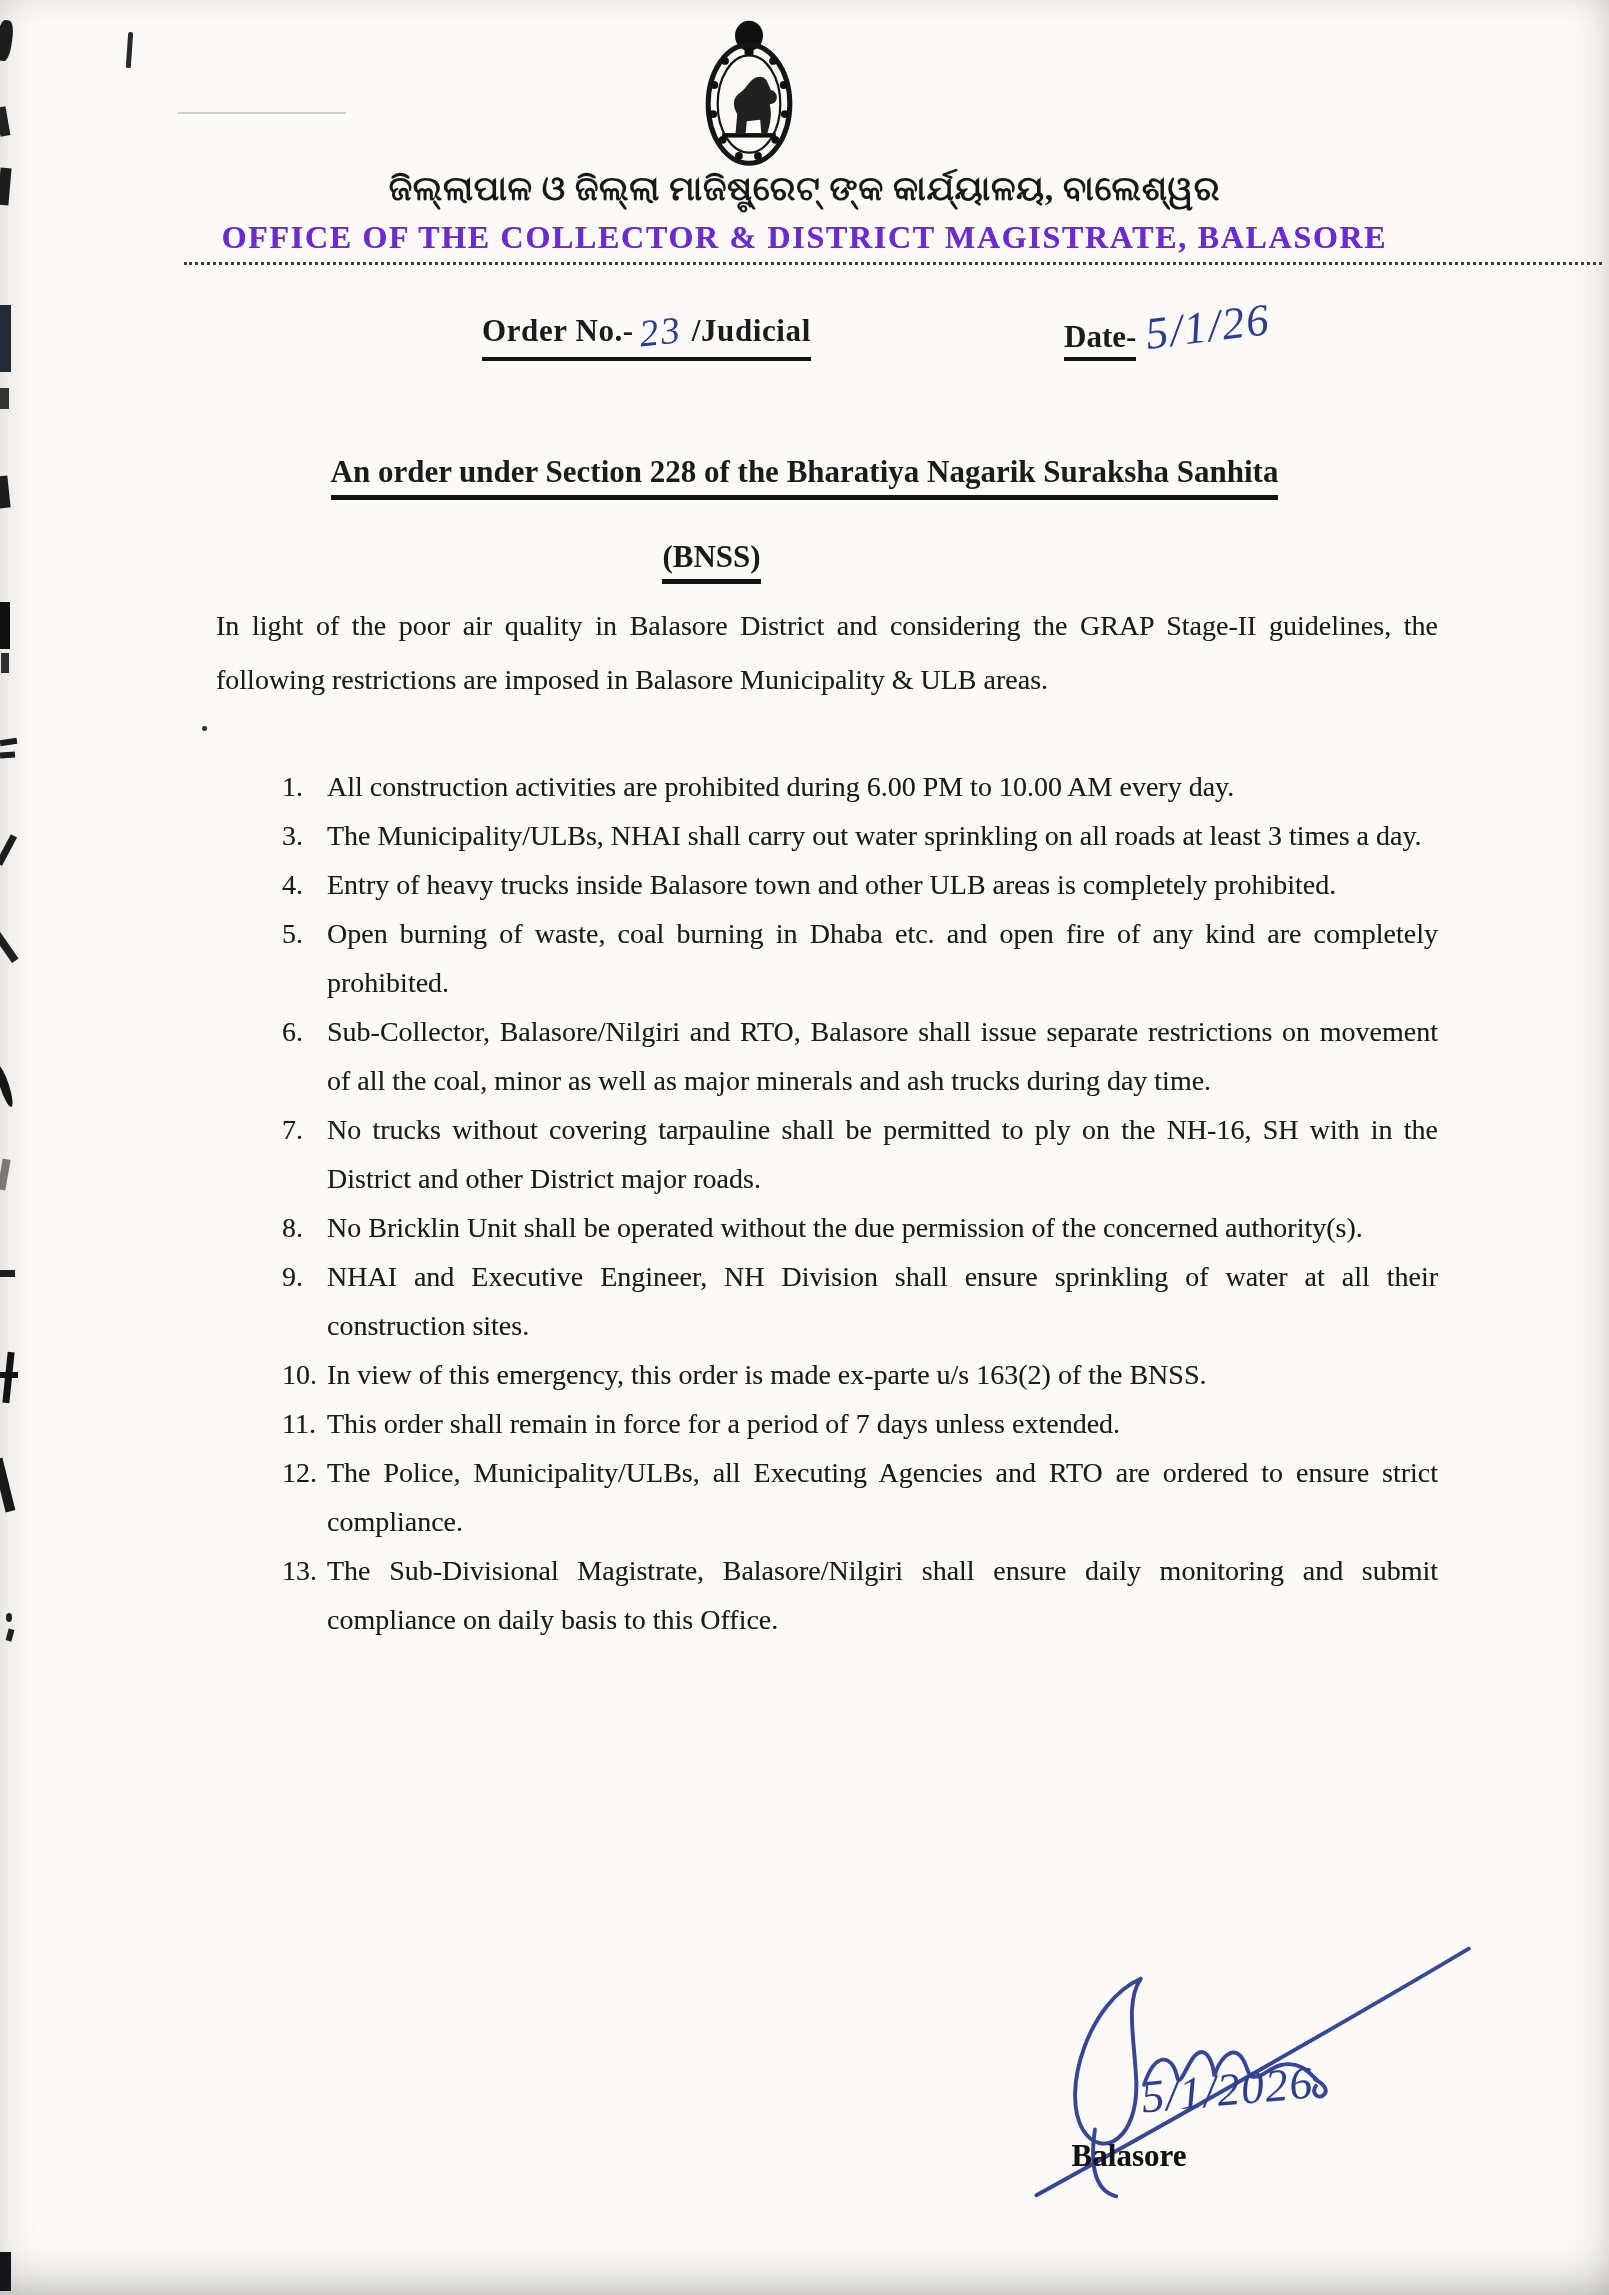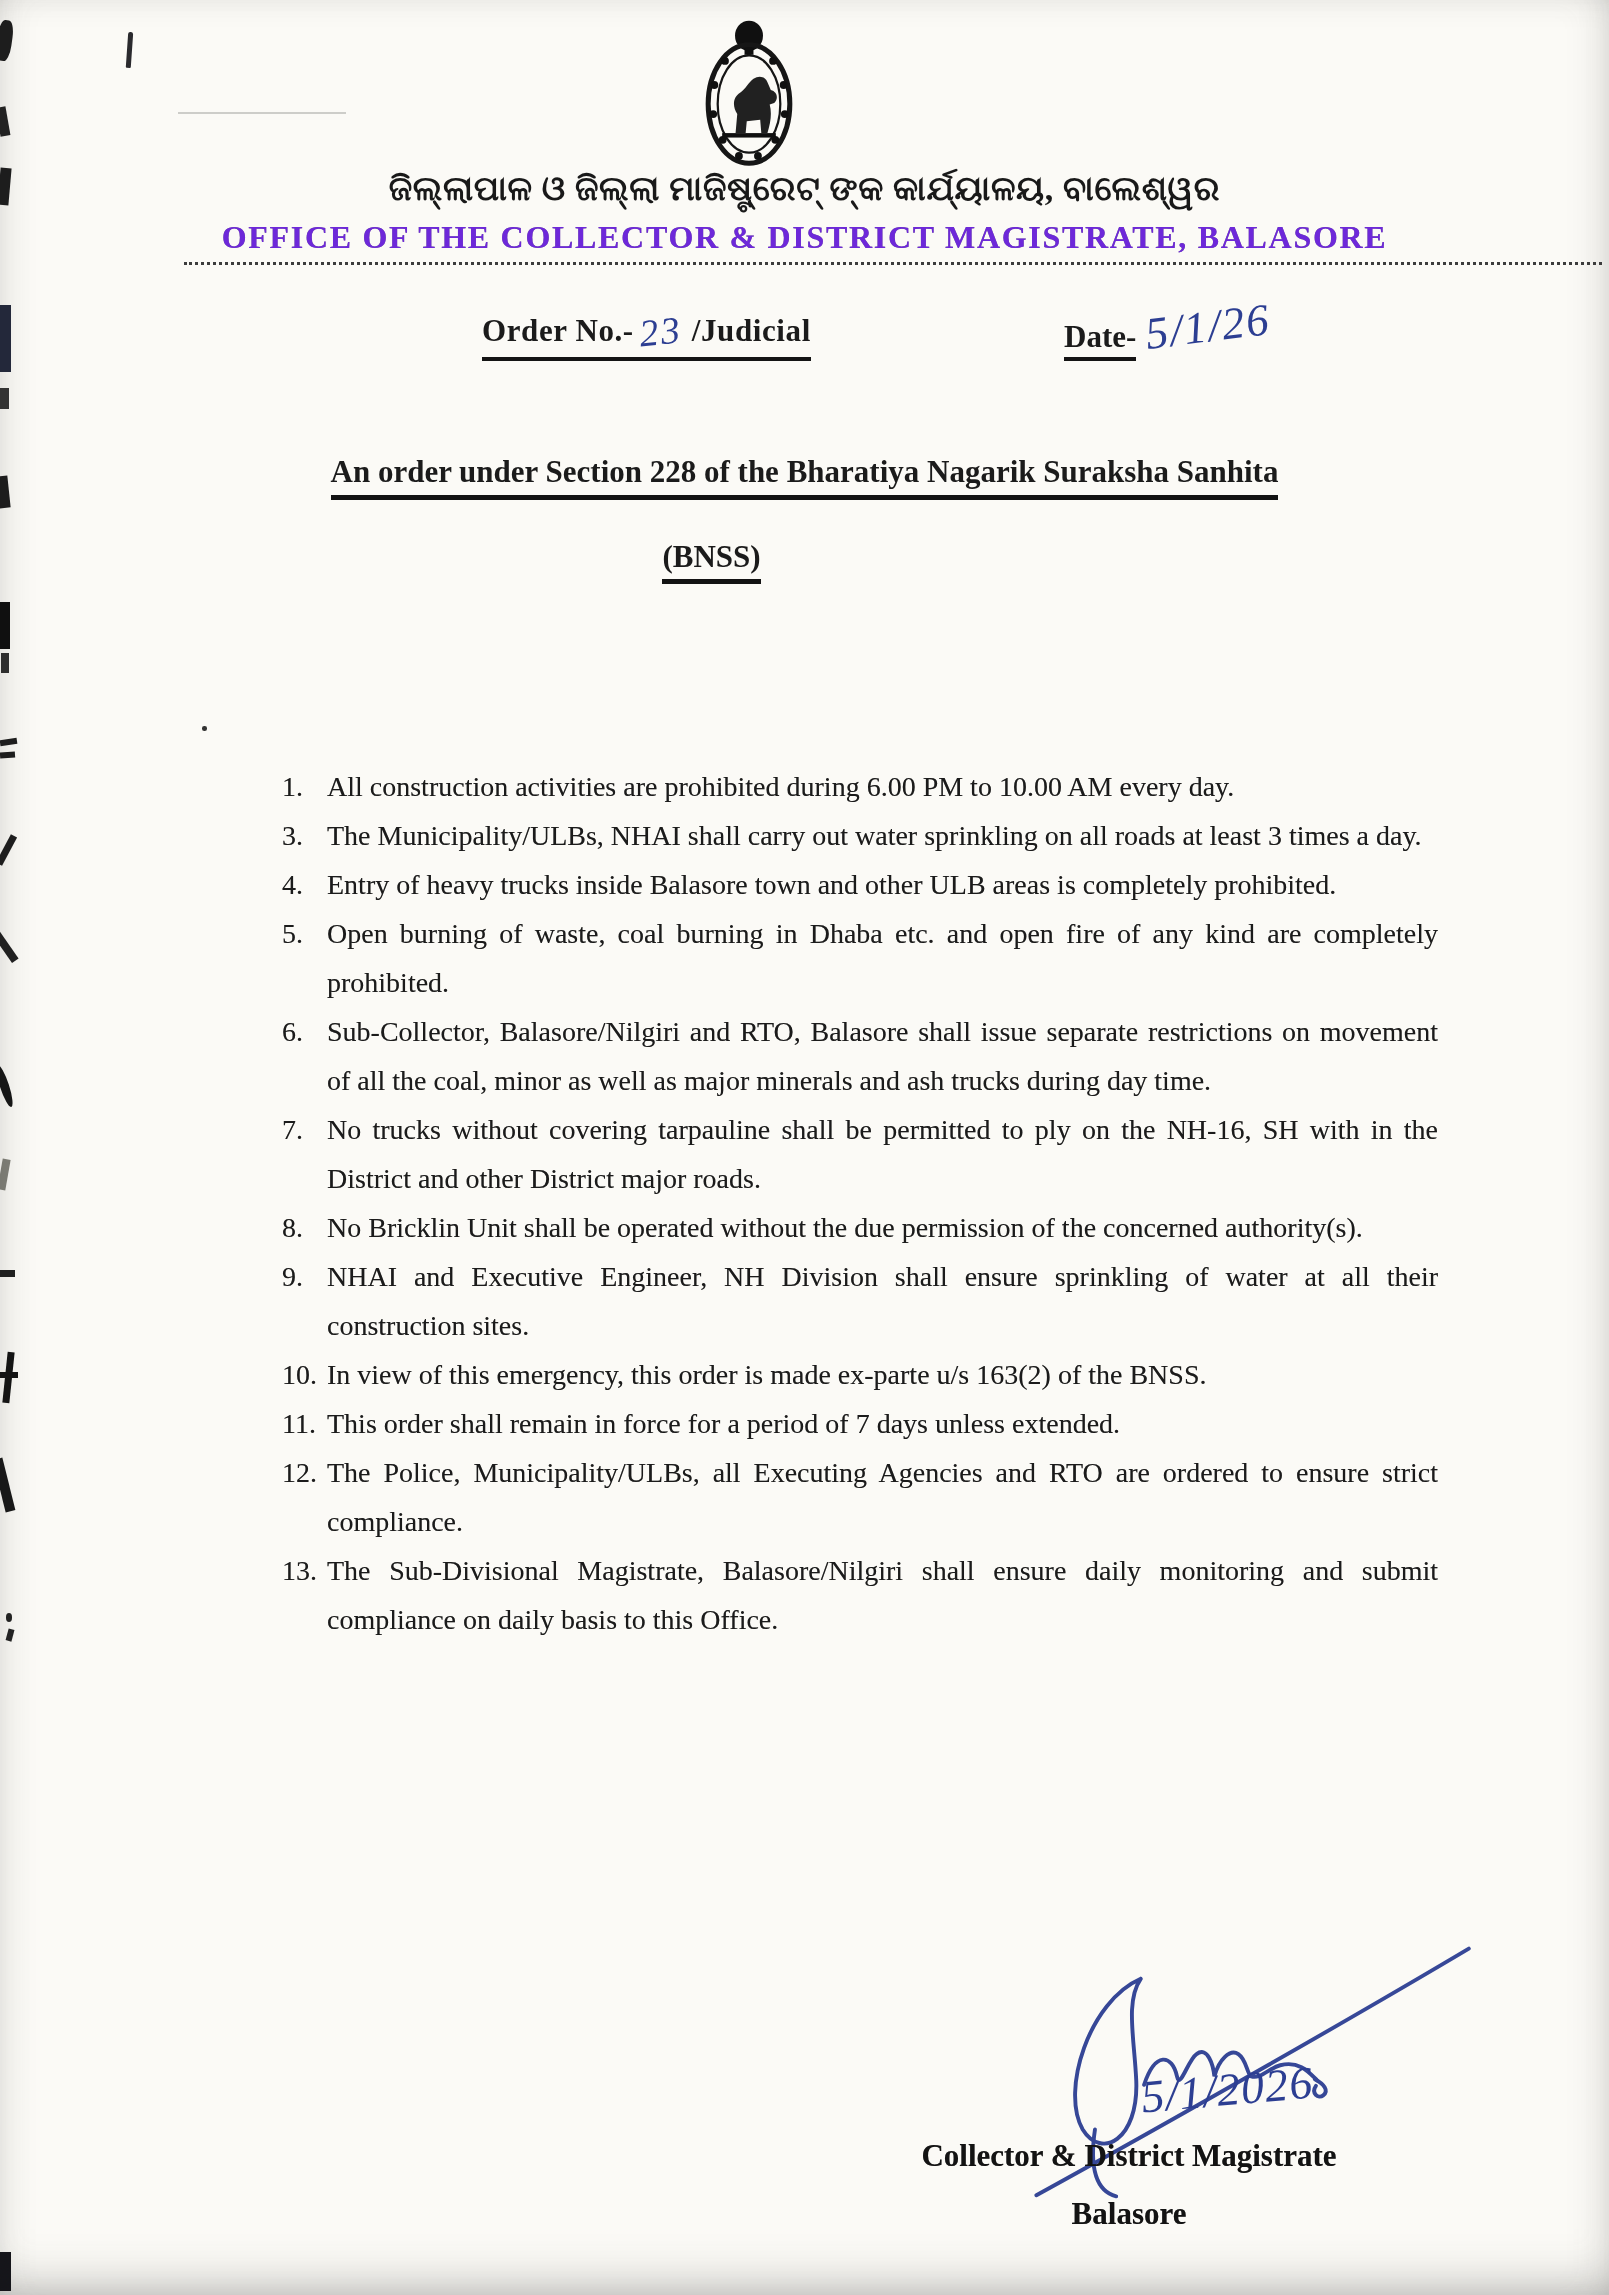--- a/index.html
+++ b/index.html
@@ -106,20 +106,21 @@
   <div class="abs dot-rule"></div>
 
   <div class="abs order-row">
     <span class="order-group"><span>Order No.-</span><span class="hand hand-23">23</span><span>/Judicial</span></span>
     <span class="date-group"><span class="u-solid">Date-</span><span class="hand hand-date-top">5/1/26</span></span>
   </div>
 
   <div class="abs title1"><span>An order under Section 228 of the Bharatiya Nagarik Suraksha Sanhita</span></div>
   <div class="abs title2"><span>(BNSS)</span></div>
 
+  <div class="abs intro">In light of the poor air quality in Balasore District and considering the GRAP Stage-II guidelines, the following restrictions are imposed in Balasore Municipality &amp; ULB areas.</div>
 
   <div class="abs rlist">
 
       <div class="item"><span class="num">1.</span><span>All construction activities are prohibited during 6.00 PM to 10.00 AM every day.</span></div>
 
 
       <div class="item"><span class="num">3.</span><span>The Municipality/ULBs, NHAI shall carry out water sprinkling on all roads at least 3 times a day.</span></div>
 
       <div class="item"><span class="num">4.</span><span>Entry of heavy trucks inside Balasore town and other ULB areas is completely prohibited.</span></div>
 
@@ -147,21 +148,20 @@
       <path d="M 820,28 C 640,135 300,330 45,470"></path>
       <path d="M 232,82 C 140,122 88,282 128,352 C 162,407 228,370 224,265 C 221,192 204,122 232,82"></path>
       <path d="M 150,352 C 140,420 152,462 188,472"></path>
       <path d="M 238,272 C 258,212 288,217 297,257 C 302,282 317,227 332,217 C 352,202 362,237 364,257 C 372,227 392,207 407,217 C 422,227 422,252 430,257 C 447,262 462,242 482,237 C 516,228 534,250 548,264"></path>
       <path d="M 544,262 c 16,8 26,21 15,29 c -9,7 -22,-4 -13,-17"></path>
     </g>
   </svg>
   <div class="abs hand sig-date">5/1/2026</div>
 
   <div class="abs sig-block">
-    <div>Collector &amp; District Magistrate</div>
     <div>Balasore</div>
   </div>
 
   <div class="art" style="left:-3.4px;top:20px;width:14.5px;height:41px;transform:rotate(8deg);border-radius:40%;"></div>
   <div class="art" style="left:-2.2px;top:107px;width:10px;height:29px;transform:rotate(-10deg);background:#222;"></div>
   <div class="art" style="left:-1.1px;top:168px;width:11.2px;height:37px;transform:rotate(5deg);"></div>
   <div class="art" style="left:-3.4px;top:305px;width:14.5px;height:67px;background:#23283a;"></div>
   <div class="art" style="left:0;top:388px;width:9px;height:21px;background:#333;"></div>
   <div class="art" style="left:-2.2px;top:476px;width:11.2px;height:32px;transform:rotate(-6deg);"></div>
   <div class="art" style="left:-2.2px;top:602px;width:12.3px;height:47px;background:#101010;"></div>

